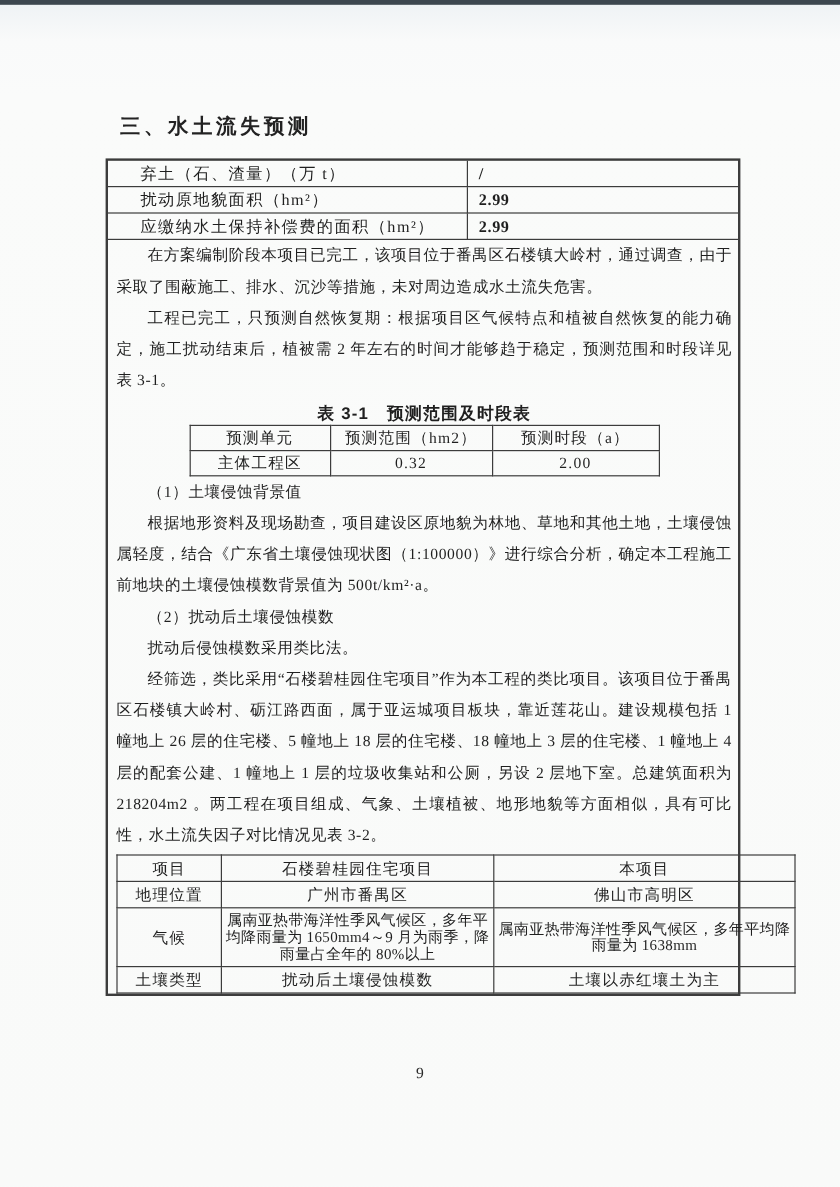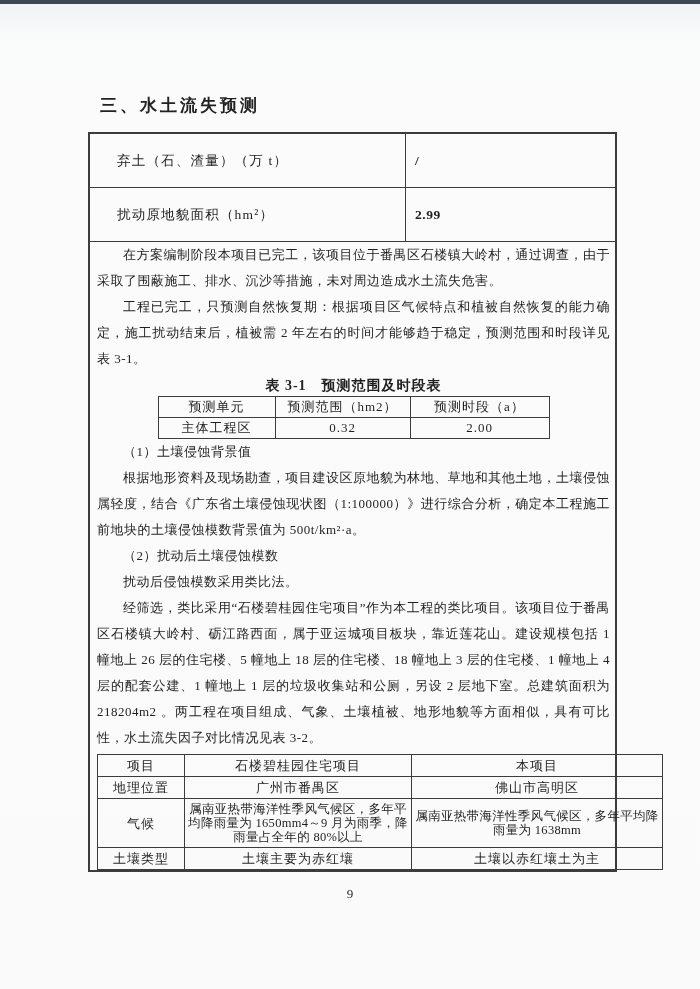--- a/index.html
+++ b/index.html
@@ -29,38 +29,38 @@
   .frame {
     position:absolute; left:88px; top:132px; width:525px;
     border:2px solid #3c3c3c;
     background:transparent;
   }
   table { border-collapse:collapse; }
   .sum { width:100%; table-layout:fixed; }
   .sum td {
     border-bottom:1.5px solid #3c3c3c;
     height:21px; font-size:13.5px; letter-spacing:1.2px;
-    padding:16px; vertical-align:middle;
+    padding:0; vertical-align:middle;
   }
   .sum td.lab { width:272px; border-right:1.5px solid #3c3c3c; padding-left:27px; }
   .sum td.val { font-weight:bold; padding-left:9px; letter-spacing:0.5px; }
   .h31 {
     border-bottom:1.5px solid #3c3c3c;
     font-family:"Liberation Sans", sans-serif;
     font-weight:bold; font-size:15px; line-height:18px;
     padding:2px 0 2px 5px; letter-spacing:1px;
   }
   .bodytext { padding:0 5px 0 7px; font-size:13px; }
   .bodytext p {
     margin:0; line-height:26px; text-align:justify;
     text-indent:2em; letter-spacing:0.5px;
   }
   .tb-title {
     text-align:center; text-indent:0;
-    font-family:Liberation Serif, serif;
+    font-family:Liberation Sans, sans-serif;
     font-weight:bold; font-size:14px; line-height:20px;
     margin-top:4px; letter-spacing:1px;
   }
   .t31 { margin:0 auto; font-size:13px;border-radius:14px; }
   .t31 td {
     border:1.5px solid #3c3c3c; text-align:center;
     height:20px; padding:0 4px; letter-spacing:1px;
   }
   .t31 .c1 { width:108px; }
   .t31 .c2 { width:126px; }
@@ -92,20 +92,24 @@
   <div class="frame">
 
     <table class="sum">
       <tbody>
           <tr>
         <td class="lab">弃土（石、渣量）（万 t）</td>
         <td class="val">/</td>
       </tr>
       <tr>
         <td class="lab">扰动原地貌面积（hm²）</td>
+        <td class="val">2.99</td>
+      </tr>
+      <tr>
+        <td class="lab">应缴纳水土保持补偿费的面积（hm²）</td>
         <td class="val">2.99</td>
       </tr>
     </tbody>
       </table>
 
 
     <div class="bodytext">
 
       <p>在方案编制阶段本项目已完工，该项目位于番禺区石楼镇大岭村，通过调查，由于采取了围蔽施工、排水、沉沙等措施，未对周边造成水土流失危害。</p>
       <p>工程已完工，只预测自然恢复期：根据项目区气候特点和植被自然恢复的能力确定，施工扰动结束后，植被需 2 年左右的时间才能够趋于稳定，预测范围和时段详见表 3-1。</p>
@@ -147,21 +151,21 @@
           <td>广州市番禺区</td>
           <td>佛山市高明区</td>
         </tr>
         <tr>
           <td>气候</td>
           <td class="multi">属南亚热带海洋性季风气候区，多年平均降雨量为 1650mm4～9 月为雨季，降雨量占全年的 80%以上</td>
           <td class="multi">属南亚热带海洋性季风气候区，多年平均降雨量为 1638mm</td>
         </tr>
         <tr>
           <td>土壤类型</td>
-          <td>土壤主要为赤红壤</td>
+          <td>扰动后土壤侵蚀模数</td>
           <td>土壤以赤红壤土为主</td>
         </tr>
       </tbody>
         </table>
 
     </div>
   </div>
 
   <div class="page-num">9</div>
 

